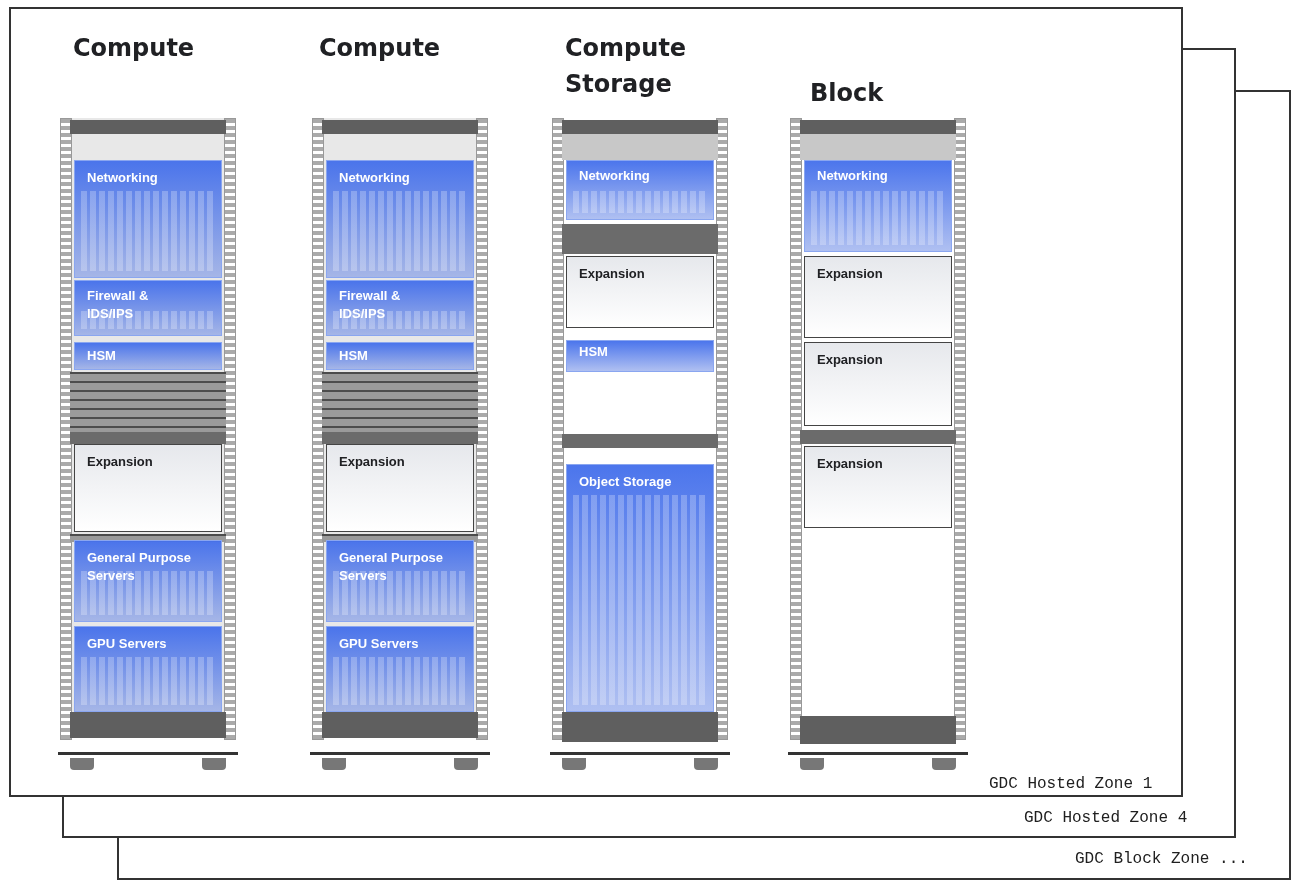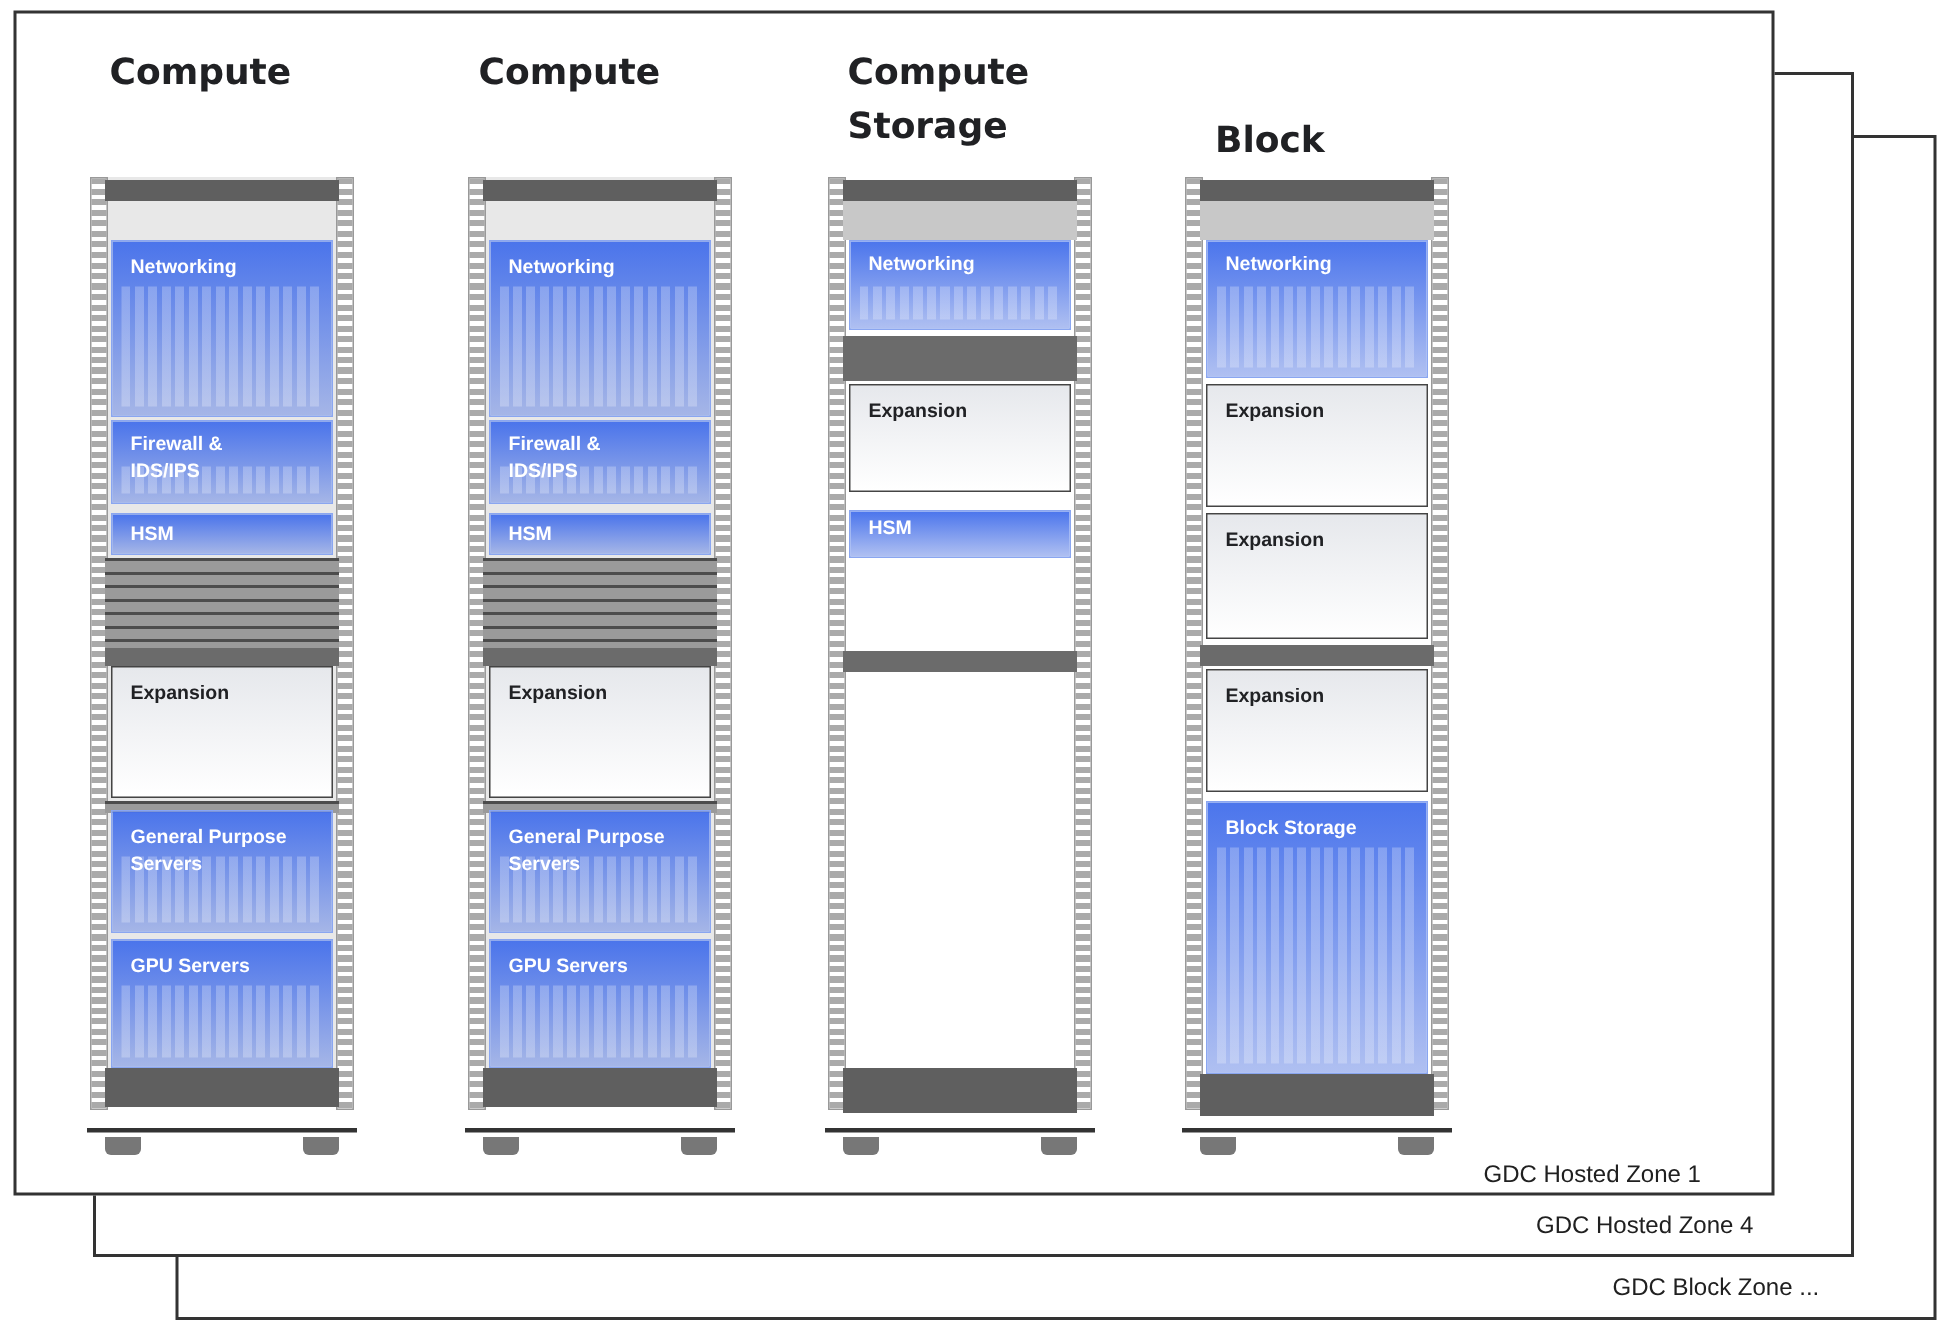--- a/index.html
+++ b/index.html
@@ -1,18 +1,18 @@
 <!DOCTYPE html>
 <html><head>
 <meta charset="utf-8">
 <style>
   html,body{margin:0;padding:0;background:#fff;}
   body{width:1300px;height:885px;position:relative;overflow:hidden;font-family:"Liberation Sans",sans-serif;}
   .zone{position:absolute;border:2px solid #333;background:#fff;}
-  .zone-label{position:absolute;font-family:Liberation Sans, sans-serif;font-size:16px;color:#202020;white-space:nowrap;}
+  .zone-label{position:absolute;font-family:Liberation Mono, monospace;font-size:16px;color:#202020;white-space:nowrap;}
   .rack-title{position:absolute;font-family:"DejaVu Sans",sans-serif;font-weight:bold;font-size:24px;line-height:36px;color:#202124;}
   .rack{position:absolute;width:200px;height:650px;}
   .rail{position:absolute;top:0;width:10px;height:620px;background:repeating-linear-gradient(#aaa 0 4px,#fff 4px 7px);border:1px solid #999;}
   .rail.l{left:12px}.rail.r{right:12px}
   .rack-body{position:absolute;left:22px;right:22px;top:0;height:620px;background:#e8e8e8;}
   .cap{position:absolute;left:22px;right:22px;background:#5f5f5f;}
   .gray{position:absolute;left:22px;right:22px;background:#6b6b6b;}
   .srv{position:absolute;left:22px;right:22px;background:repeating-linear-gradient(#4c4c4c 0 2px,#9a9a9a 2px 9px);}
   .unit{position:absolute;left:26px;right:26px;box-sizing:border-box;padding:8px 0 0 12px;font-weight:bold;font-size:13px;line-height:18px;}
   .unit.blue{background:linear-gradient(rgba(66,110,235,.95),rgba(110,140,230,.55));color:#fff;border:1px solid #8aa6f0;}
@@ -101,35 +101,35 @@
   <div class="rack-body" style="background:#fff;"></div>
   <div class="rail l"></div>
     <div class="rail r"></div>
   <div class="cap" style="top:2px;height:14px;"></div>
   <div class="gray" style="top:16px;height:26px;background:#c8c8c8;"></div>
   <div class="unit blue" style="top:42px;height:60px;padding-top:6px;"><span>Networking</span></div>
   <div class="gray" style="top:106px;height:30px;"></div>
   <div class="unit exp" style="top:138px;height:72px;"><span>Expansion</span></div>
   <div class="unit blue" style="top:222px;height:32px;padding-top:2px;"><span>HSM</span></div>
   <div class="gray" style="top:316px;height:14px;"></div>
+  <div class="unit blue" style="top:346px;height:248px;"><span>Object Storage</span></div>
   <div class="cap" style="top:594px;height:30px;"></div>
   <div class="base"></div>
   <div class="wheel" style="left:22px"></div>
     <div class="wheel" style="right:22px"></div>
 </div>
 
 <div class="rack" style="left:778px;top:118px;">
   <div class="rack-body" style="background:#fff;"></div>
   <div class="rail l"></div>
     <div class="rail r"></div>
   <div class="cap" style="top:2px;height:14px;"></div>
   <div class="gray" style="top:16px;height:26px;background:#c8c8c8;"></div>
   <div class="unit blue" style="top:42px;height:92px;padding-top:6px;"><span>Networking</span></div>
   <div class="unit exp" style="top:138px;height:82px;"><span>Expansion</span></div>
   <div class="unit exp" style="top:224px;height:84px;"><span>Expansion</span></div>
   <div class="gray" style="top:312px;height:14px;"></div>
   <div class="unit exp" style="top:328px;height:82px;"><span>Expansion</span></div>
-  <div class="unit blue" style="top:416px;height:182px;"><span>Block Storage</span></div>
   <div class="cap" style="top:598px;height:28px;"></div>
   <div class="base"></div>
   <div class="wheel" style="left:22px"></div>
     <div class="wheel" style="right:22px"></div>
 </div>
 
 </body></html>

